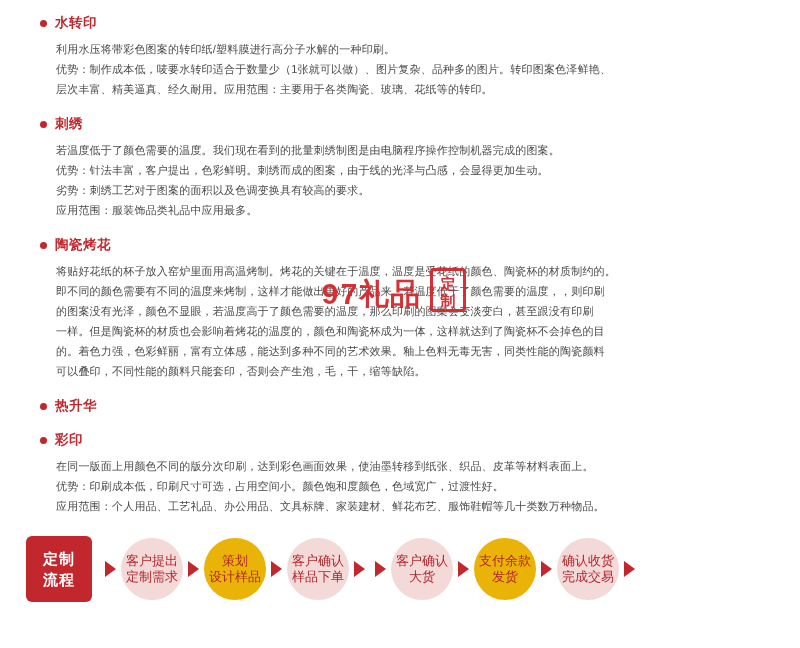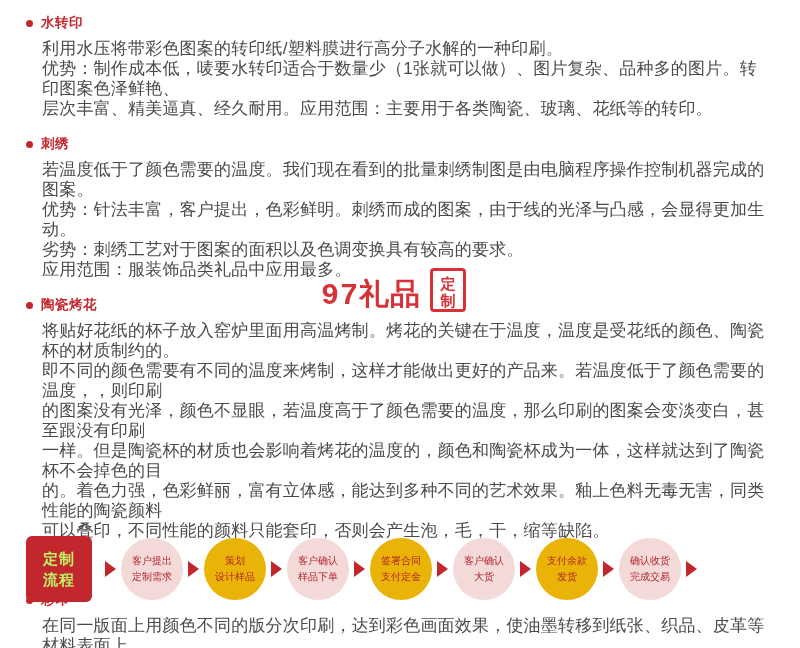--- a/index.html
+++ b/index.html
@@ -13,21 +13,21 @@
     font-family: "Liberation Sans", sans-serif;
     color: #3a3a3a;
     position: relative;
     overflow: hidden;
   }
   .page {
     position: relative;
     width: 800px;
     height: 648px;
     box-sizing: border-box;
-    padding: 14px 26px 0 26px;
+    padding: 14px 26px 0 40px;
   }
   .section {
     margin-bottom: 16px;
   }
   .sec-head {
     display: flex;
     align-items: center;
     margin-bottom: 7px;
   }
   .bullet {
@@ -41,21 +41,21 @@
   .sec-title {
     color: #c1272d;
     font-size: 13.5px;
     font-weight: bold;
     letter-spacing: 0.5px;
   }
   .sec-body {
     padding-left: 16px;
   }
   .line {
-    font-size: 17px;
+    font-size: 11px;
     line-height: 20px;
     color: #4a4a4a;
     letter-spacing: 0.2px;
   }
   
   .watermark {
     position: absolute;
     left: 305px;
     top: 268px;
     width: 200px;
@@ -99,21 +99,21 @@
     width: 748px;
     height: 66px;
     display: flex;
     align-items: center;
   }
   .flow-badge {
     width: 66px;
     height: 66px;
     background: #c1272d;
     border-radius: 6px;
-    color: #bef264;
+    color: #ffffff;
     font-size: 15px;
     font-weight: bold;
     line-height: 21px;
     display: flex;
     flex-direction: column;
     align-items: center;
     justify-content: center;
     flex: 0 0 auto;
     letter-spacing: 1px;
   }
@@ -121,21 +121,21 @@
     display: flex;
     align-items: center;
     margin-left: 8px;
   }
   .circle {
     width: 62px;
     height: 62px;
     border-radius: 50%;
     background: #f4d9d9;
     color: #b1262b;
-    font-size: 10px;
+    font-size: 13px;
     line-height: 16px;
     display: flex;
     flex-direction: column;
     align-items: center;
     justify-content: center;
     text-align: center;
     flex: 0 0 auto;
   }
   .circle.alt {
     background: #eab308;
@@ -237,24 +237,20 @@
       <div class="circle alt">
         <div>策划</div>
         <div>设计样品</div>
       </div>
       <div class="arrow"></div>
       <div class="circle">
         <div>客户确认</div>
         <div>样品下单</div>
       </div>
       <div class="arrow"></div>
-      <div class="circle alt">
-        <div>签署合同</div>
-        <div>支付定金</div>
-      </div>
       <div class="arrow"></div>
       <div class="circle">
         <div>客户确认</div>
         <div>大货</div>
       </div>
       <div class="arrow"></div>
       <div class="circle alt">
         <div>支付余款</div>
         <div>发货</div>
       </div>

